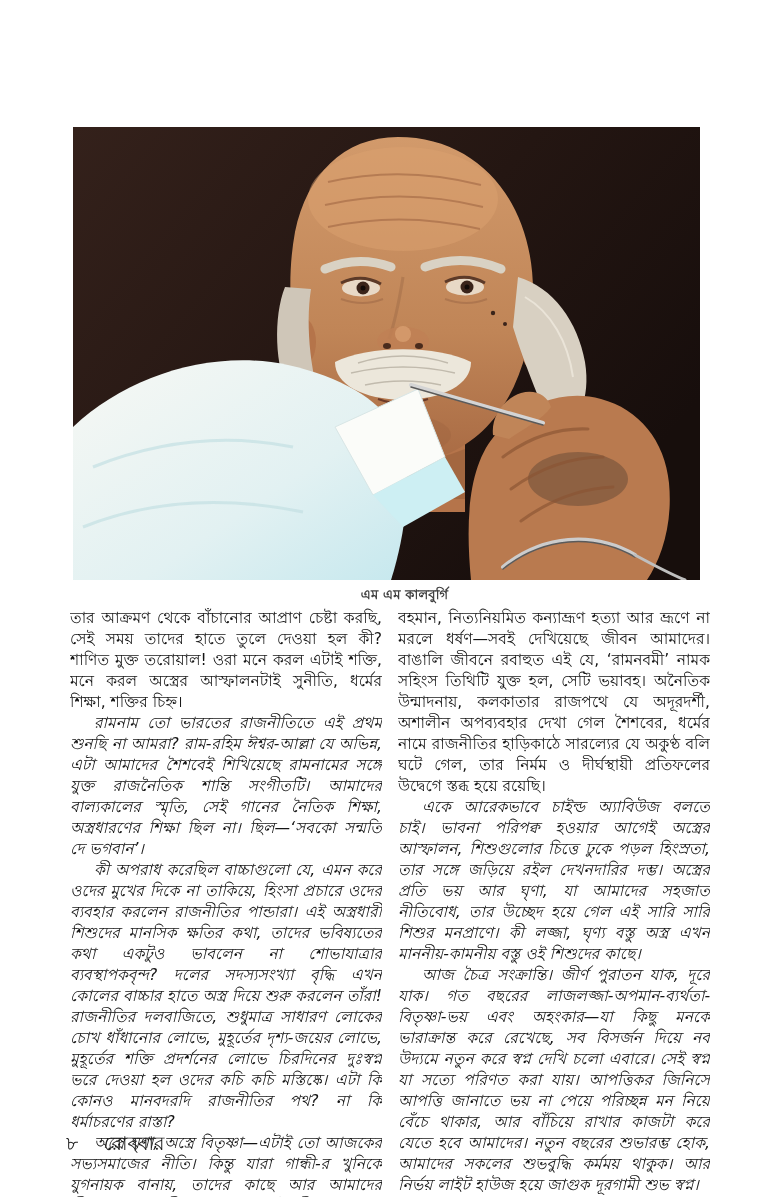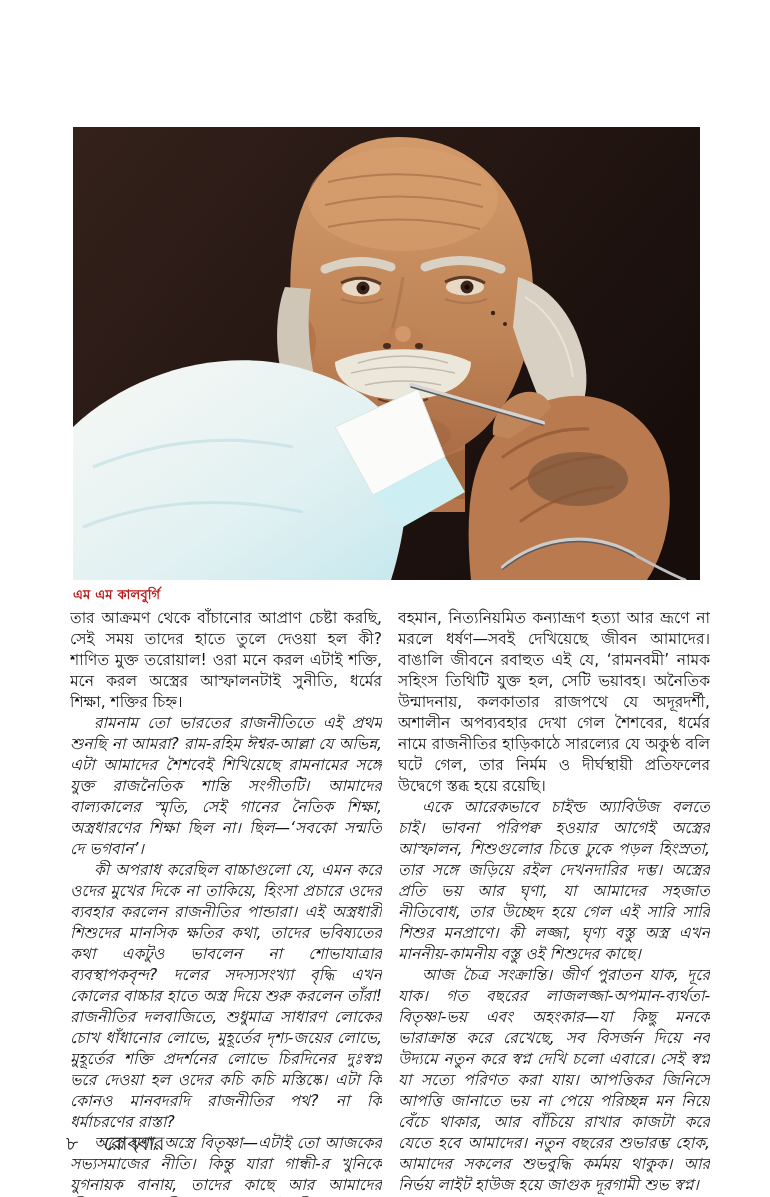--- a/index.html
+++ b/index.html
@@ -12,23 +12,23 @@
     color:#141414;
     overflow:hidden;
   }
   .photo{
     position:absolute;left:73px;top:127px;
     width:627px;height:453px;margin:0;
     background:#241612;
   }
   .photo svg{display:block;width:100%;height:100%;}
   .caption{
-    position:absolute;left:73px;top:585px;width:627px;
-    text-align:left;
-    font-size:13px;font-weight:600;color:#b91c1c;
+    position:absolute;left:91px;top:585px;width:627px;
+    text-align:center;
+    font-size:13px;font-weight:600;color:#404040;
     letter-spacing:.2px;
   }
   .columns{
     position:absolute;left:70px;top:608px;
     width:640px;
     display:flex;gap:16px;
   }
   .col{
     width:312px;
     font-size:15.5px;line-height:21px;

